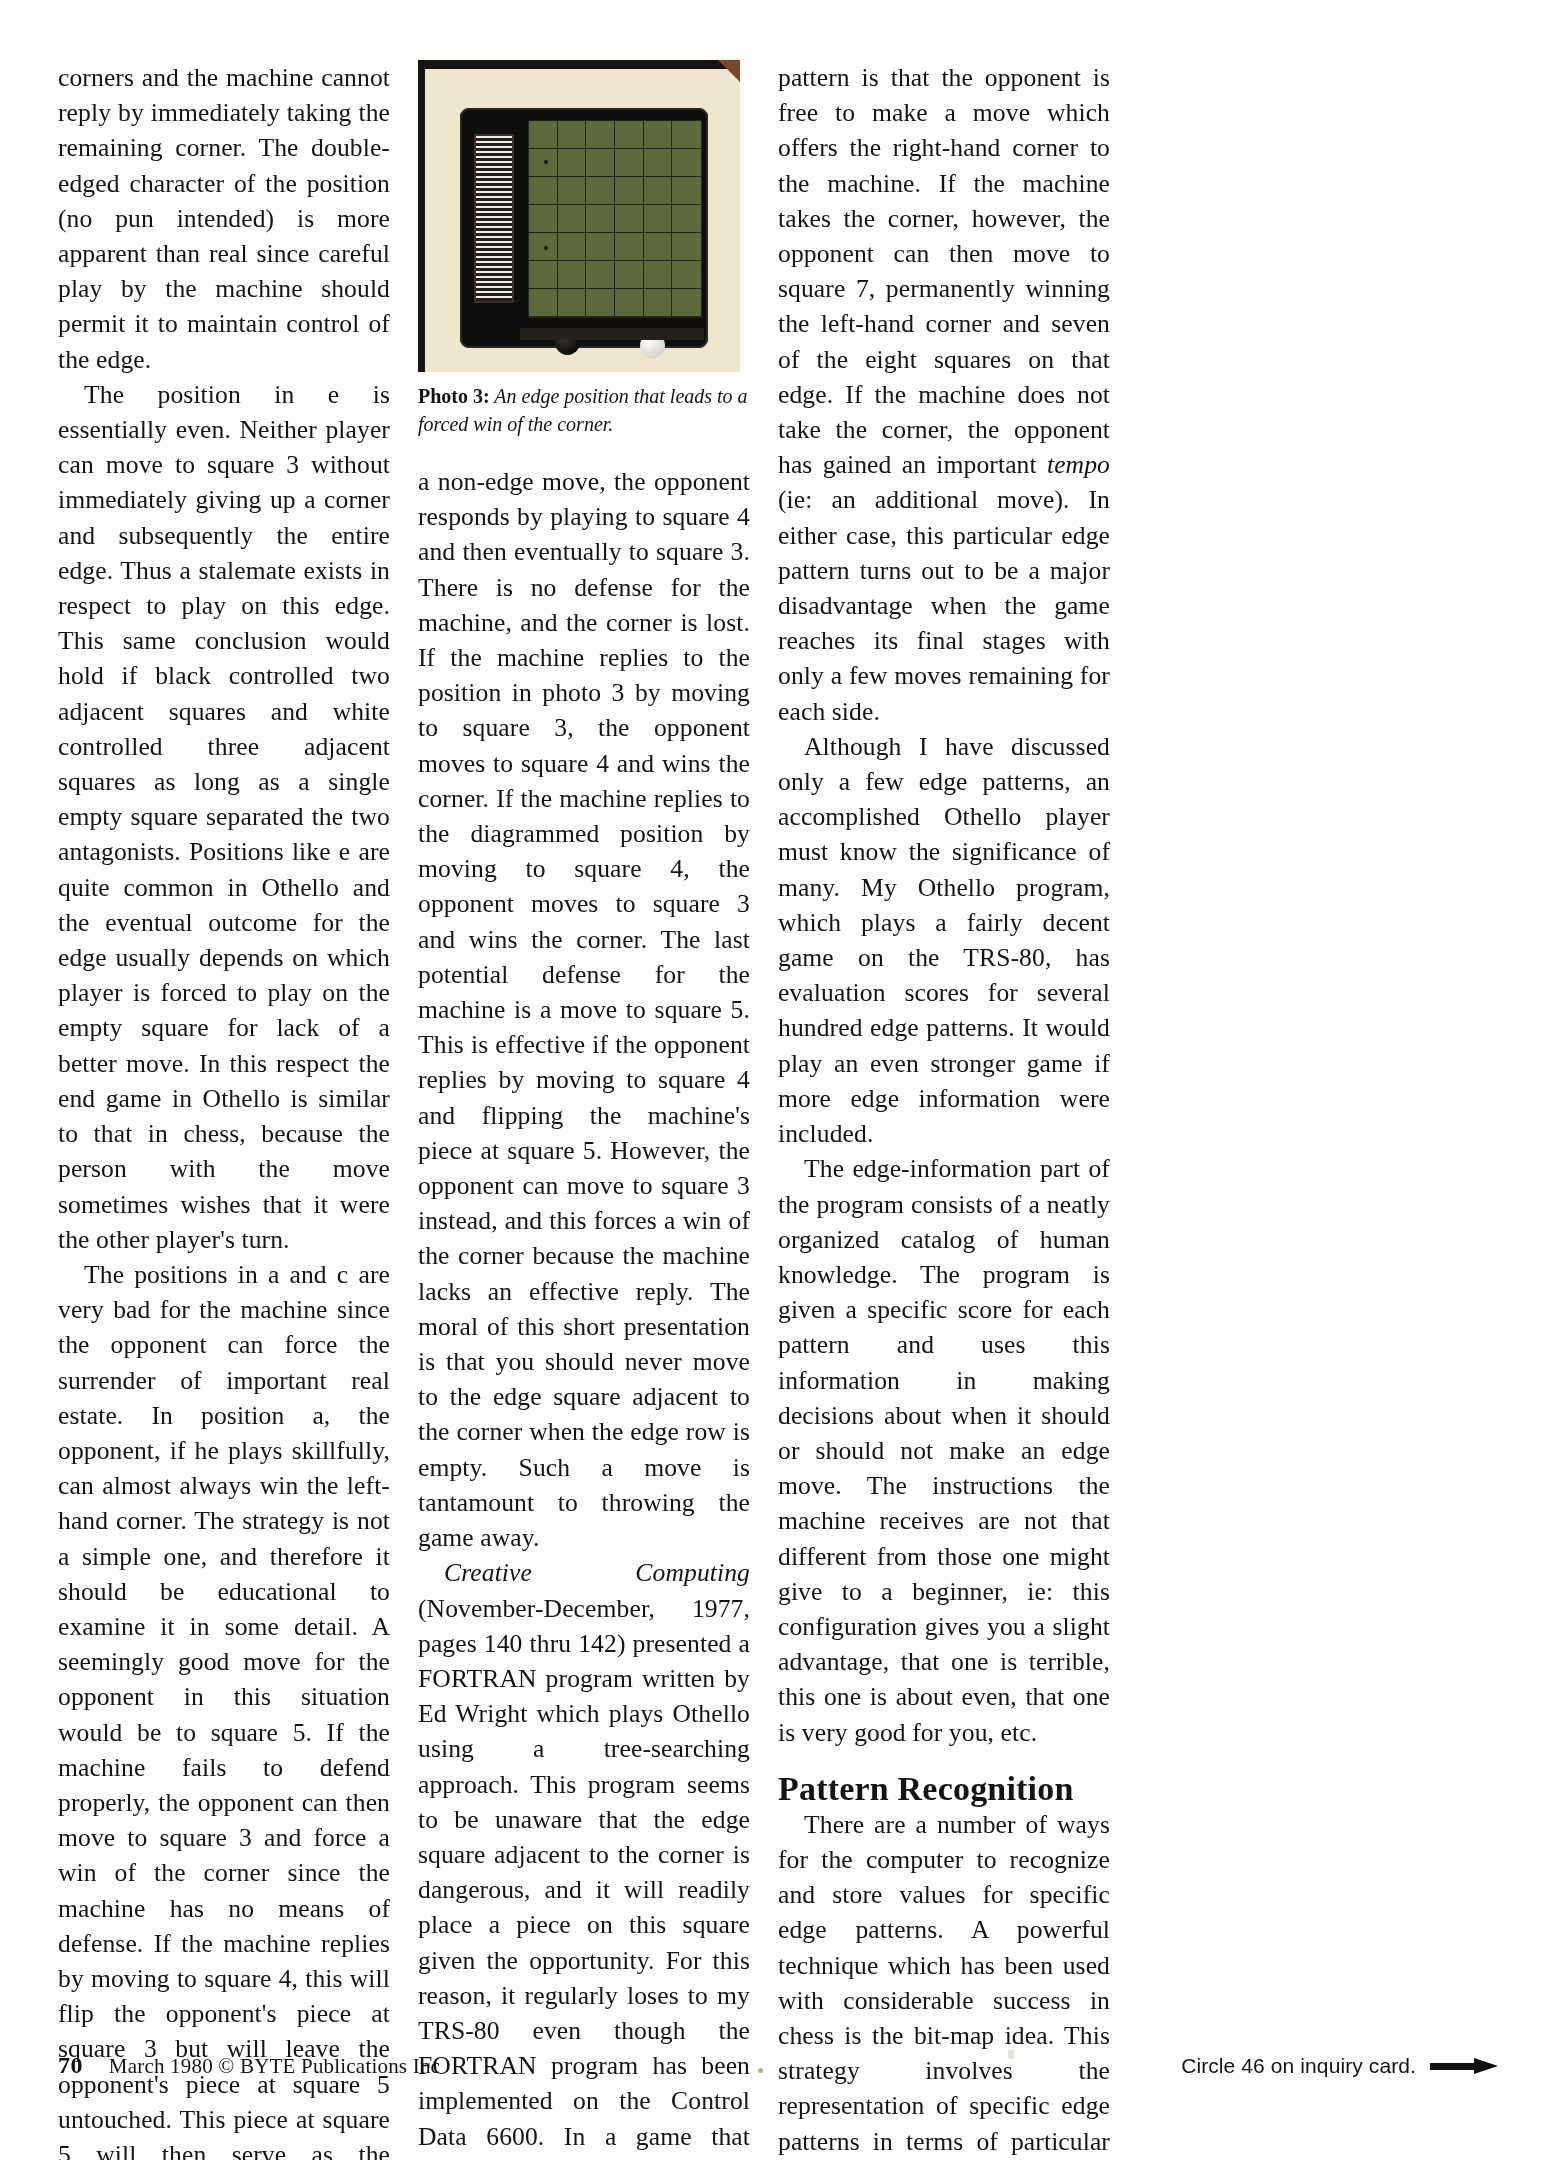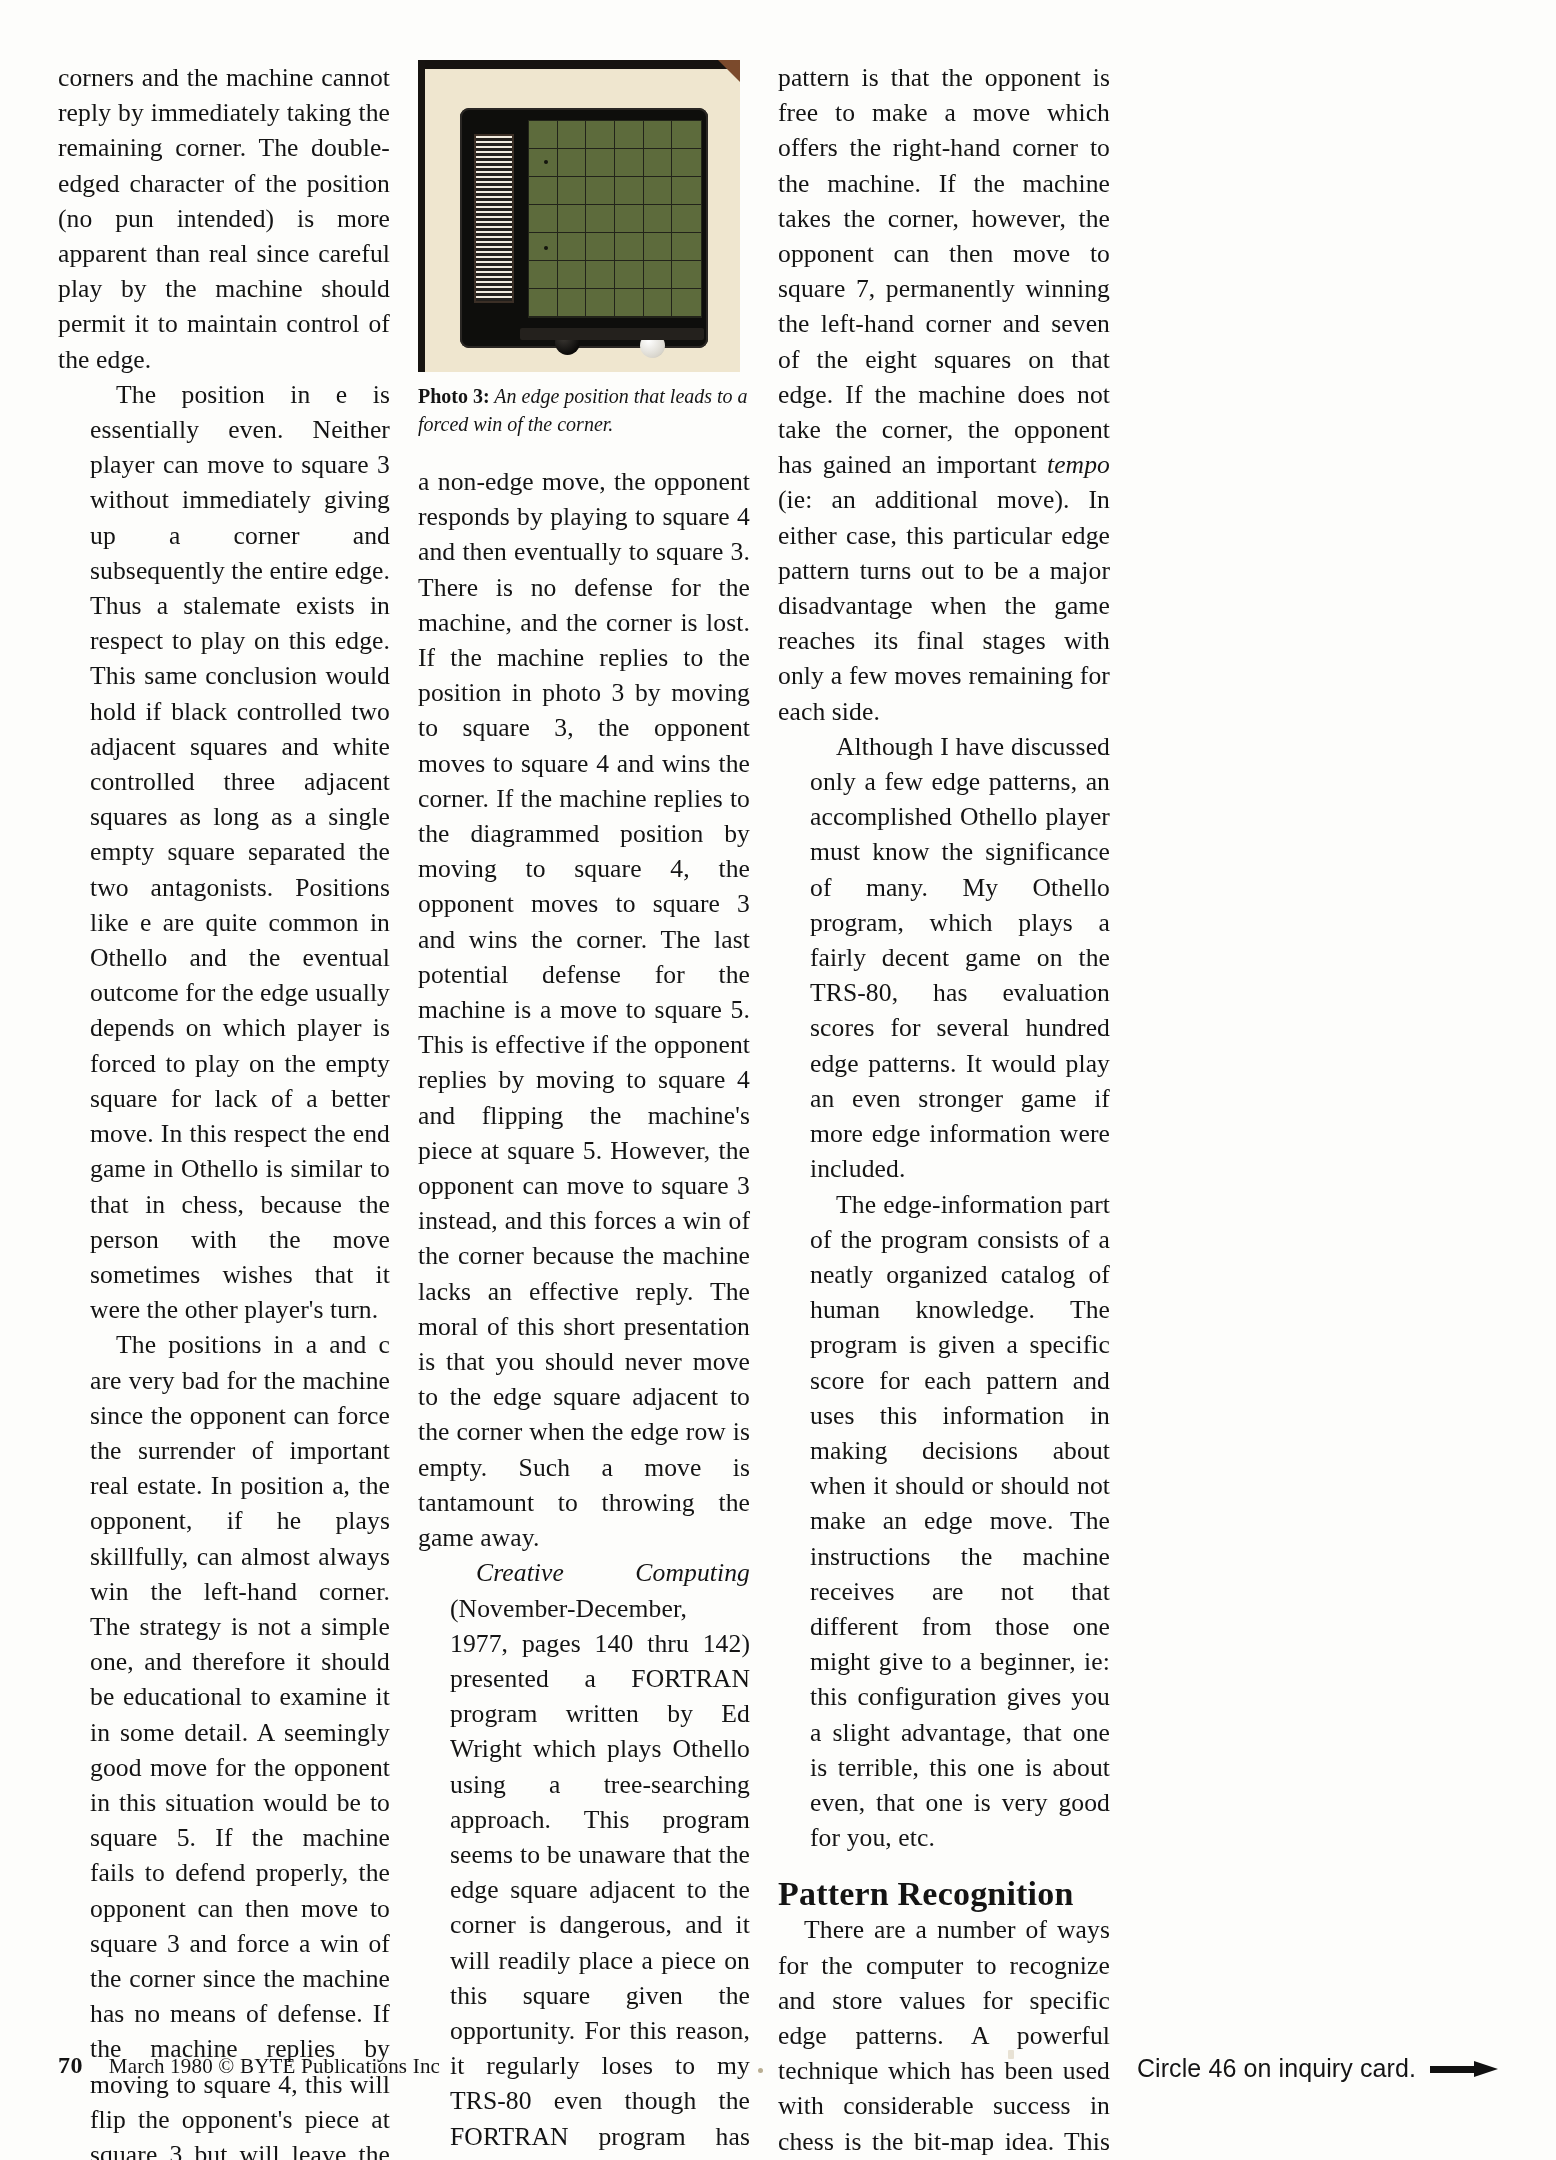--- a/index.html
+++ b/index.html
@@ -44,21 +44,21 @@
   .para {
     font-size: 25.6px;
     line-height: 35.2px;
     text-align: justify;
     text-justify: inter-word;
     margin: 0;
     hyphens: none;
     letter-spacing: 0.1px;
   }
   .para.indent { text-indent: 26px; }
-  .para + .para { margin-top: 0; margin-left: 32px; }
+  .para + .para { margin-top: 0; }
 
   .ital { font-style: italic; }
 
   .subhead {
     font-size: 34px;
     line-height: 34px;
     font-weight: bold;
     margin: 22px 0 1px 0;
     letter-spacing: 0.2px;
   }
@@ -208,21 +208,21 @@
   }
   .footer-right {
     position: absolute;
     right: 0; top: 2px;
     display: flex;
     align-items: center;
     gap: 14px;
     font-family: "Liberation Sans", "DejaVu Sans", sans-serif;
   }
   .circle-txt {
-    font-size: 25px;
+    font-size: 21px;
     letter-spacing: 0.1px;
   }
   .arrow-right {
     display: inline-block;
     width: 68px;
     height: 16px;
     position: relative;
   }
   .arrow-right::before {
     content: "";

